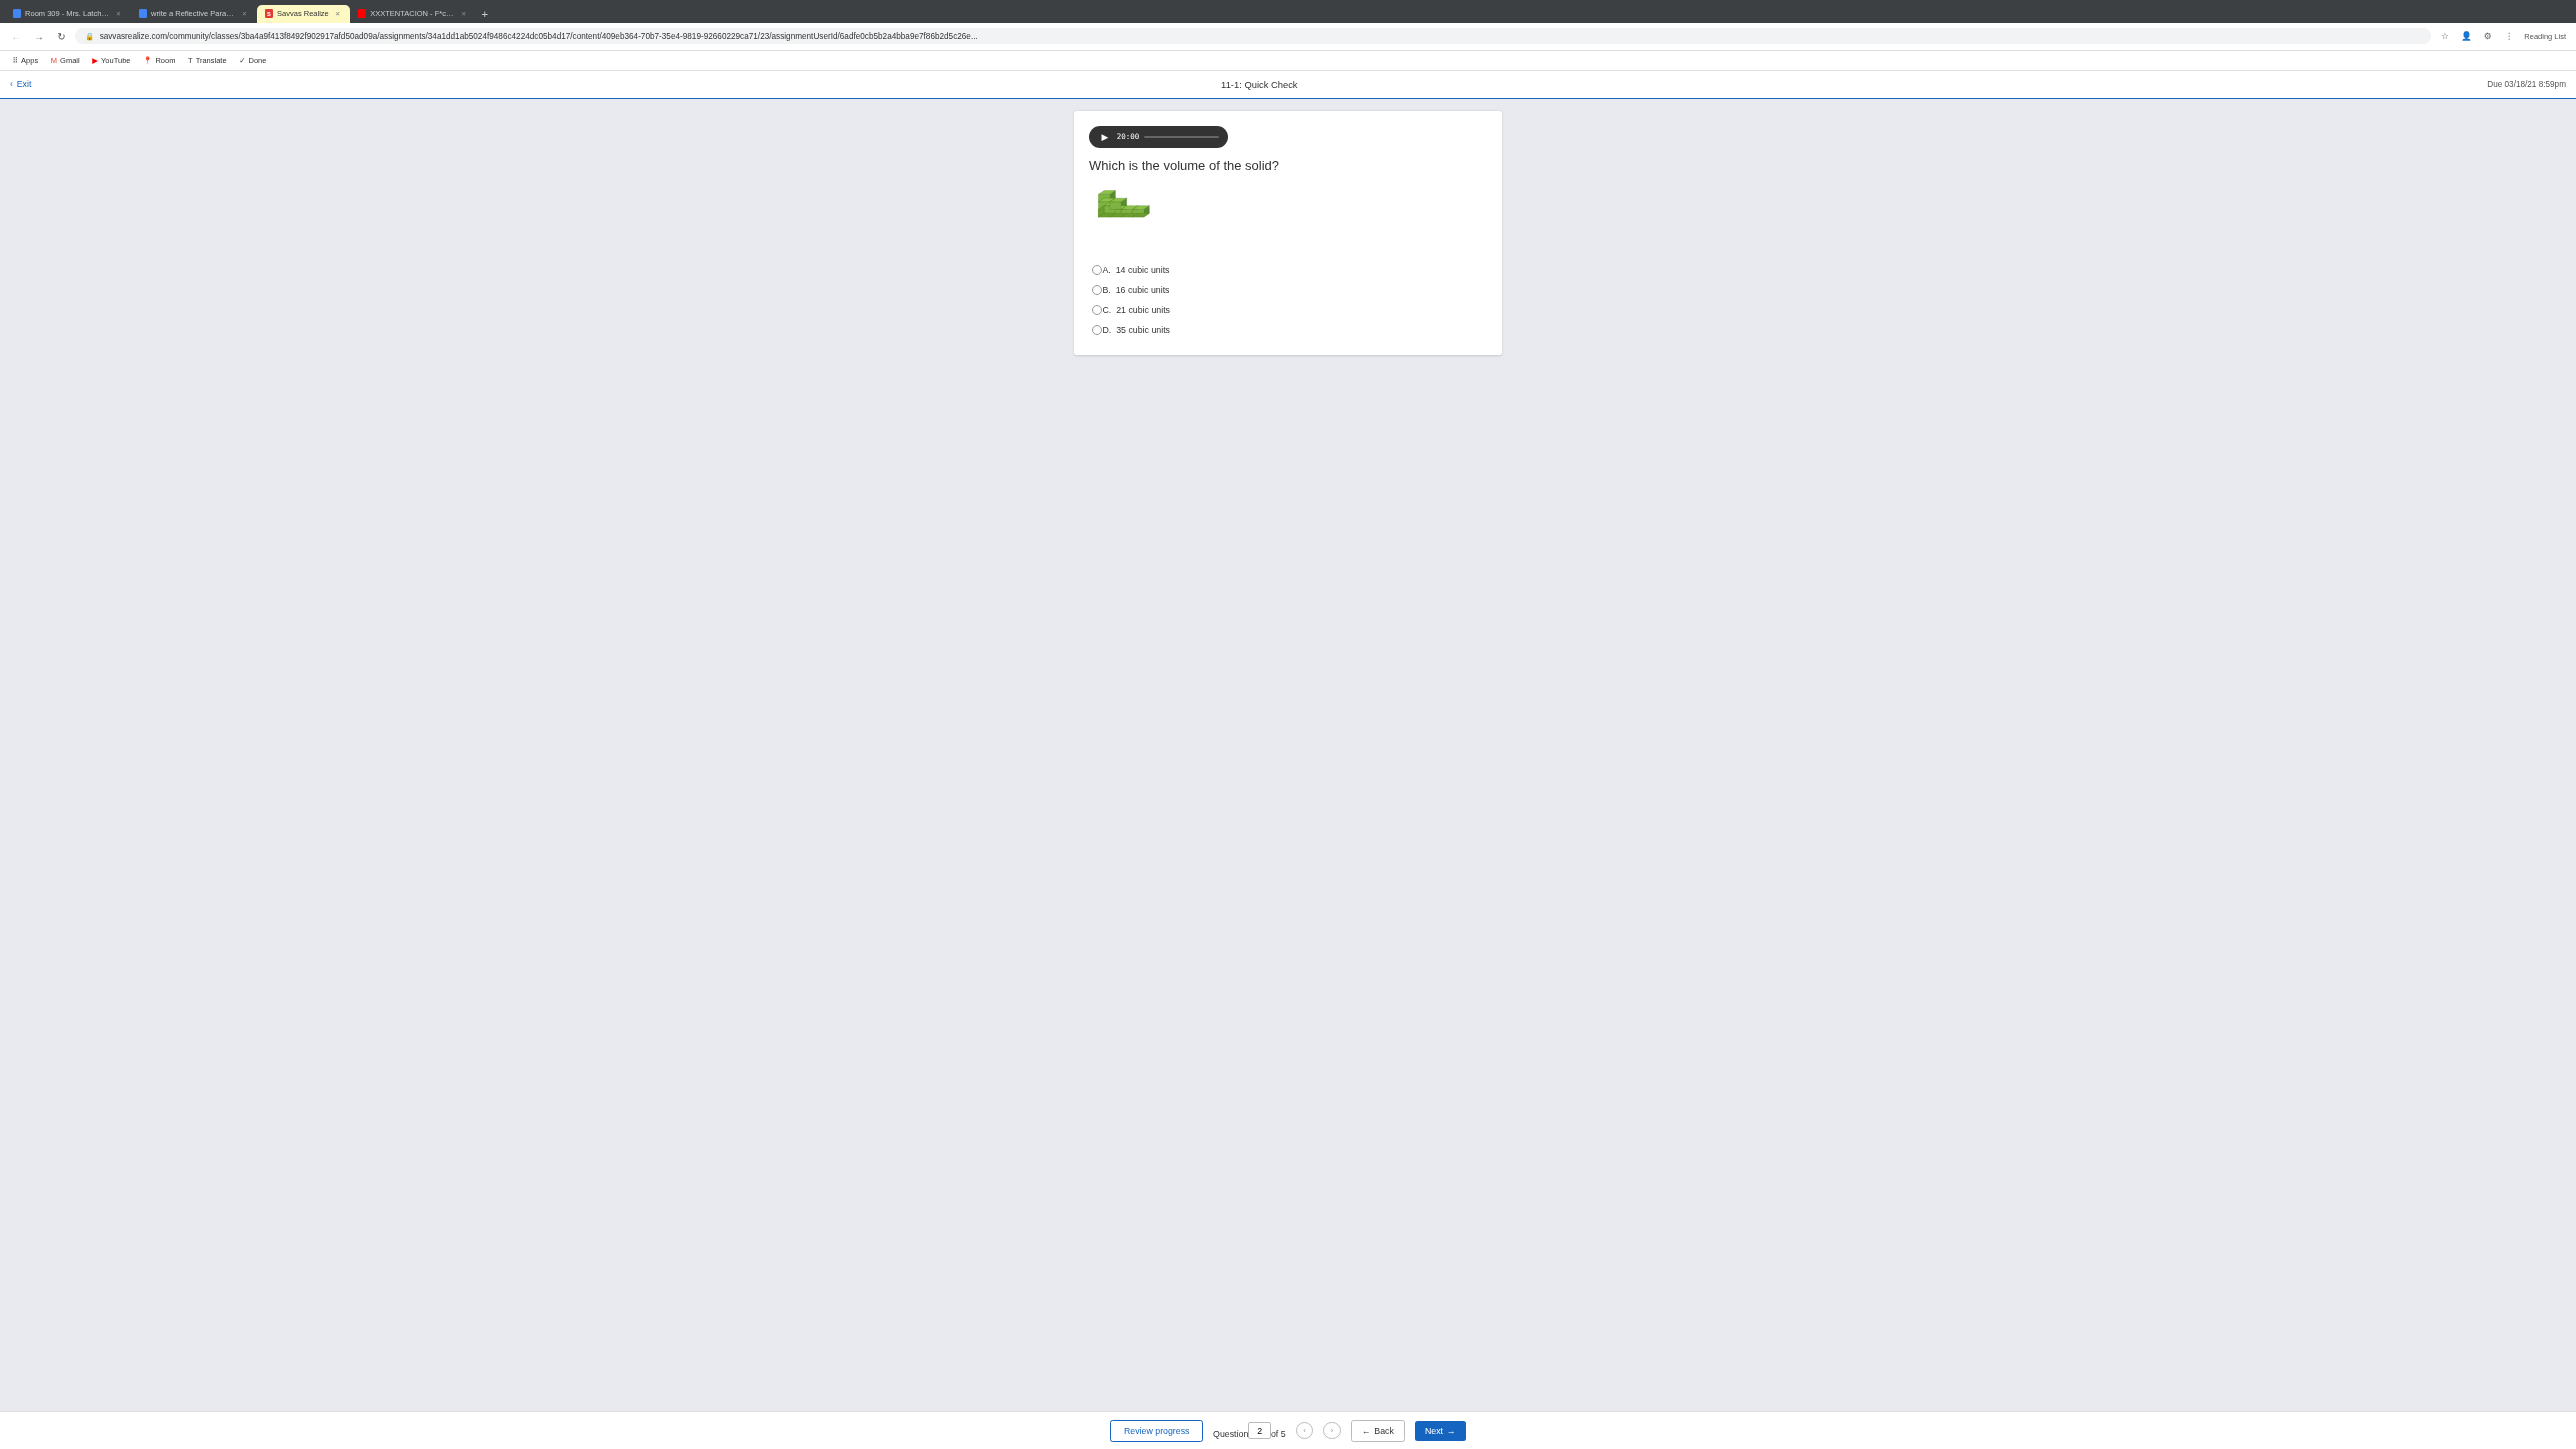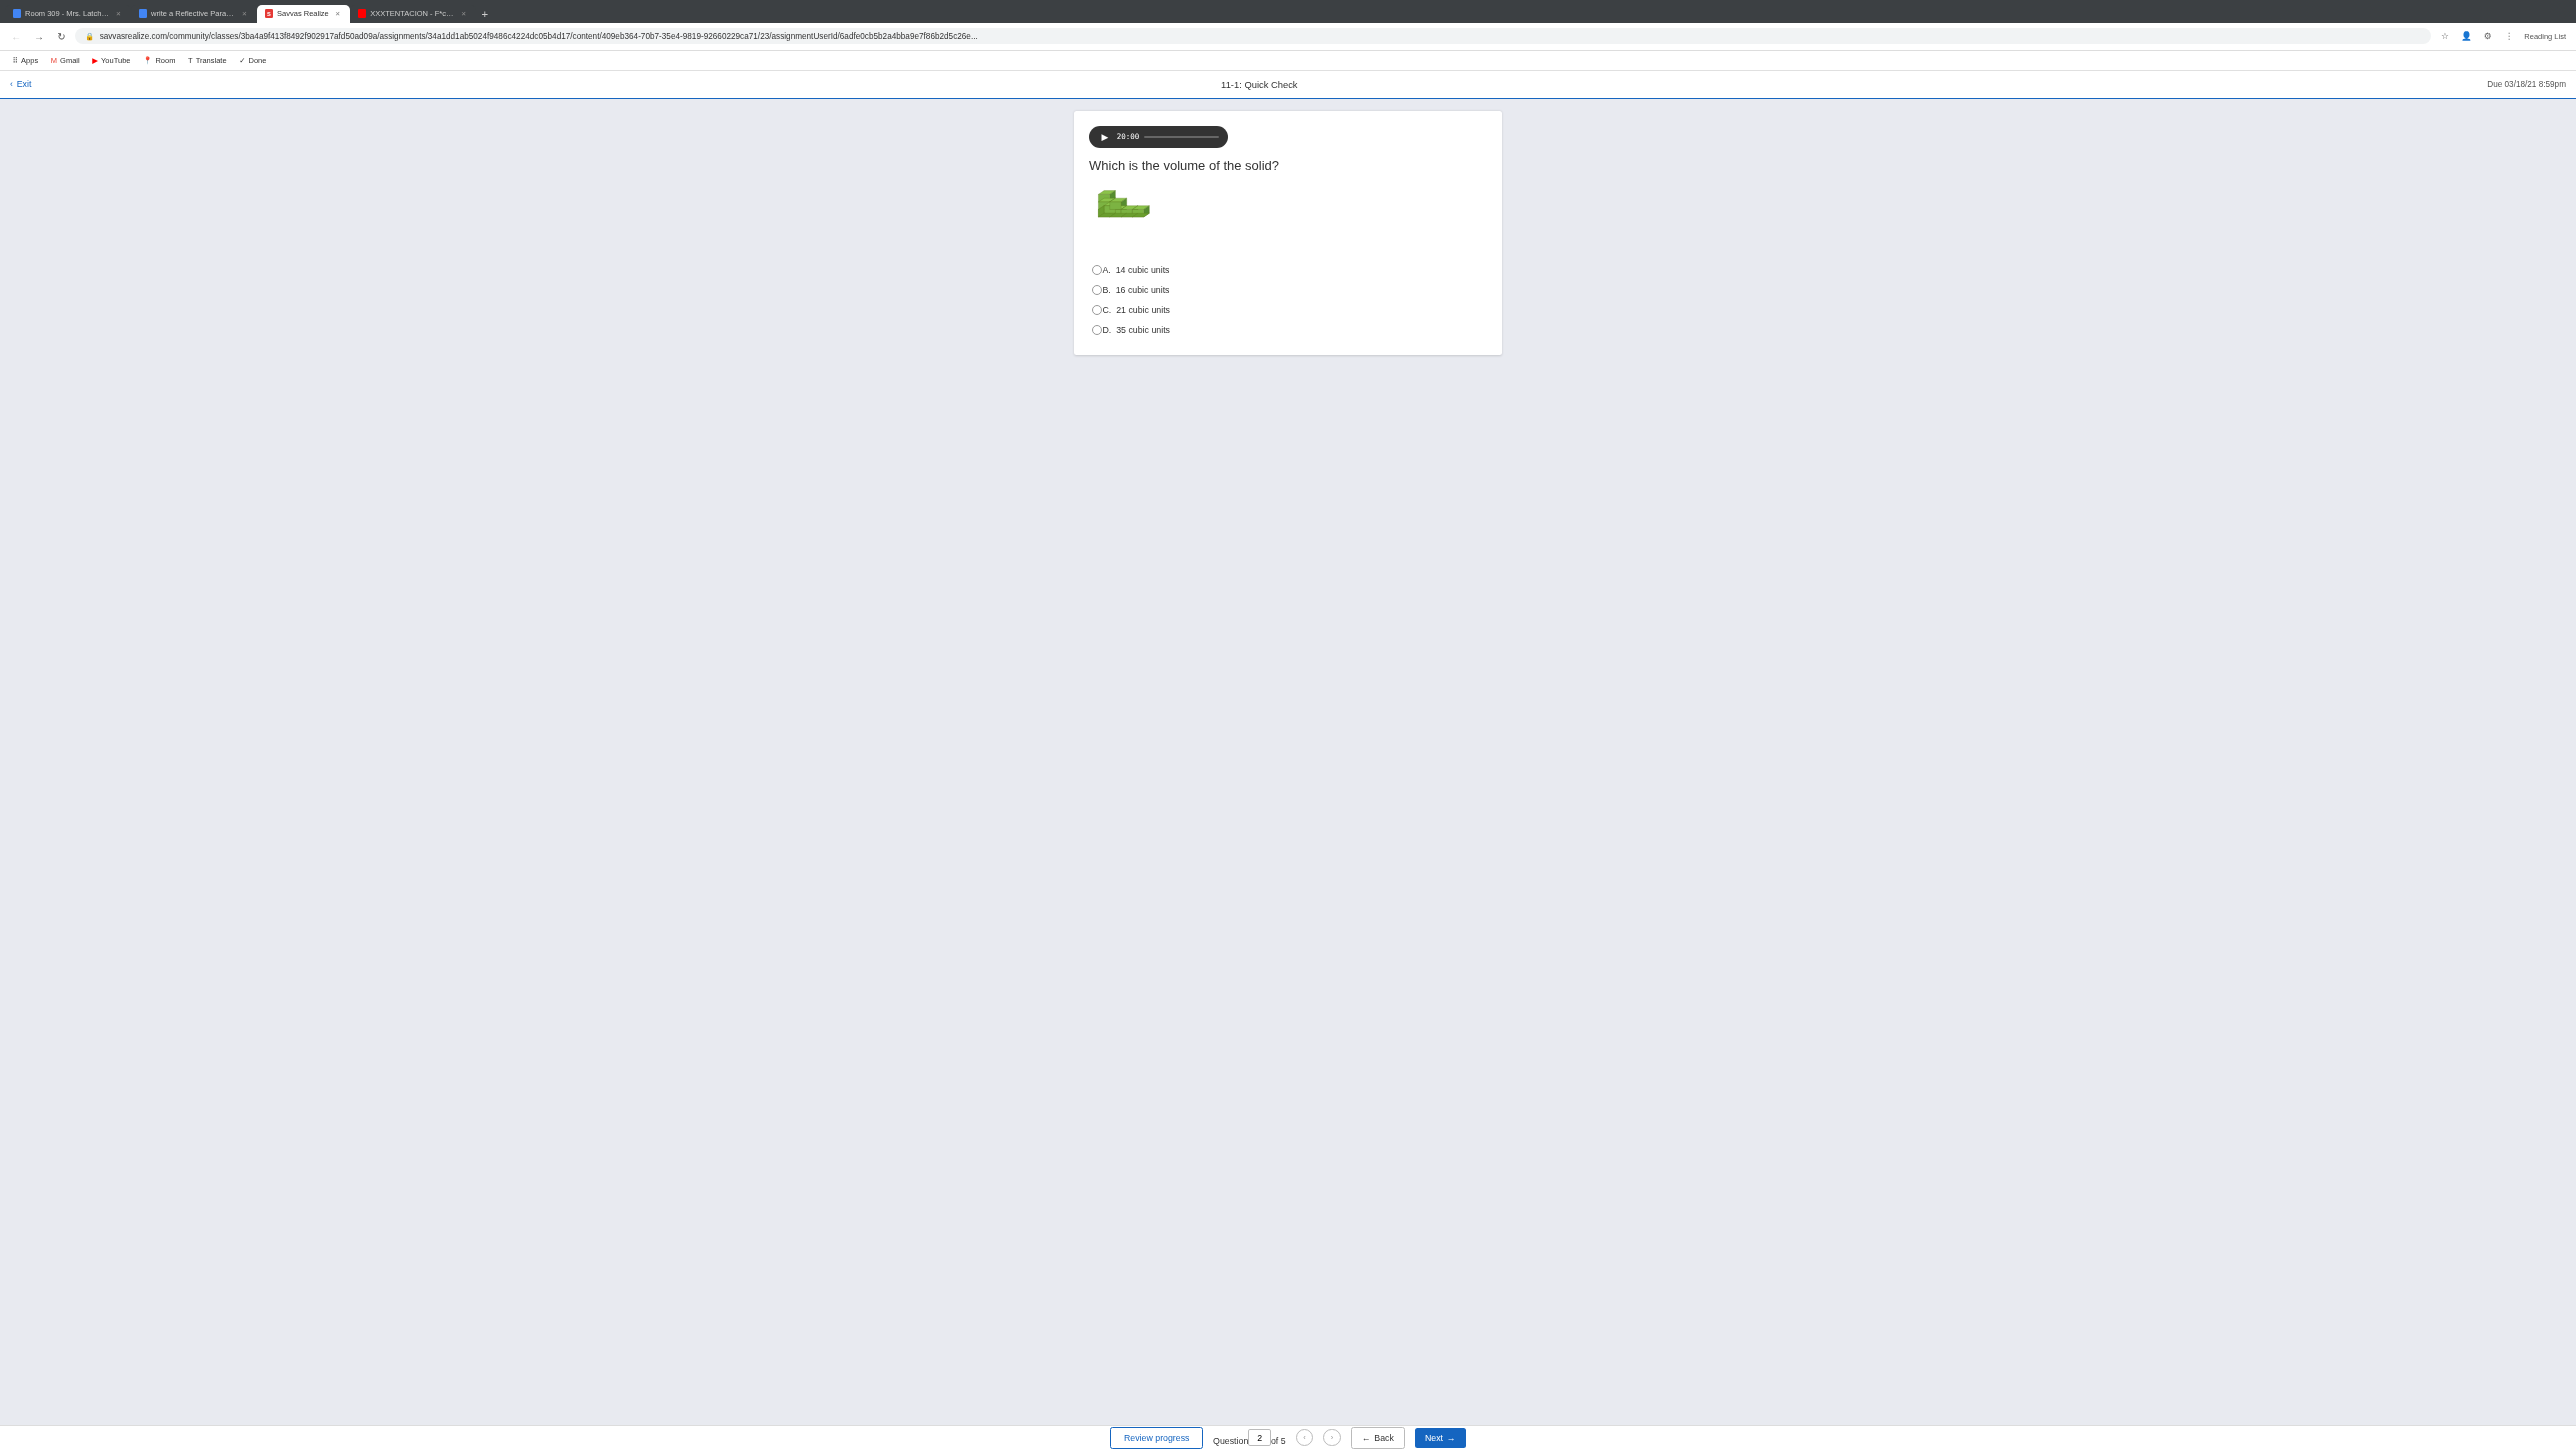--- a/index.html
+++ b/index.html
@@ -2,21 +2,21 @@
 <html style="font-size:10px"><head>
   <meta charset="utf-8">
   <style>
     * { margin: 0; padding: 0; box-sizing: border-box; }
     body { font-family: Arial, sans-serif; background: #f1f3f4; font-size: 8.8px; color: #333; }
 
     
     .browser-chrome { background: #3c4043; width: 100%; }
     .tab-bar { display: flex; align-items: flex-end; padding: 5px 5px 0 5px; background: #3c4043; height: 22.6px; }
     .tab { display: flex; align-items: center; padding: 0 7.5px; height: 17.6px; border-radius: 5px 5px 0 0; font-size: 7.5px; color: #ccc; max-width: 126px; cursor: pointer; background: #3c4043; }
-    .tab.active { background: #ffffff; color: #333; justify-content: center; }
+    .tab.active { background: #fef9c3; color: #333; justify-content: center; }
     .tab .tab-favicon { width: 8.8px; height: 8.8px; margin-right: 3.8px; border-radius: 1.3px; flex-shrink: 0; }
     .tab .tab-label { overflow: hidden; text-overflow: ellipsis; white-space: nowrap; flex: 1; }
     .tab .tab-close { margin-left: 3.8px; width: 10px; height: 10px; display: flex; align-items: center; justify-content: center; border-radius: 50%; font-size: 6.3px; color: #888; flex-shrink: 0; }
     .tab-new { width: 17.6px; height: 17.6px; display: flex; align-items: center; justify-content: center; color: #ccc; font-size: 11.3px; cursor: pointer; }
 
     .nav-bar { background: #fff; display: flex; align-items: center; padding: 3.8px 7.5px; border-bottom: 0.6px solid #ddd; height: 28px; gap: 5px; }
     .nav-btn { width: 17.6px; height: 17.6px; display: flex; align-items: center; justify-content: center; border-radius: 50%; cursor: pointer; color: #555; font-size: 10px; }
     .nav-btn.disabled { color: #ccc; cursor: default; }
     .address-bar { flex: 1; background: #f1f3f4; border-radius: 12.6px; padding: 3.8px 10px; font-size: 8.2px; color: #333; display: flex; align-items: center; gap: 5px; overflow: hidden; }
     .address-bar span { overflow: hidden; text-overflow: ellipsis; white-space: nowrap; }
@@ -47,21 +47,21 @@
 
     
     .block-image { margin-bottom: 12.6px; }
 
     
     .answer-option { display: flex; align-items: center; gap: 1px; padding: 5px 2.5px; cursor: pointer; }
     .radio-circle { width: 10px; height: 10px; border-radius: 50%; border: 1.3px solid #999; flex-shrink: 0; background: #fff; }
     .answer-label { font-size: 8.8px; color: #333; }
 
     
-    .bottom-bar { position: fixed; bottom: 0; left: 0; right: 0; background: #fff; border-top: 0.6px solid #ddd; display: flex; align-items: center; justify-content: center; padding: 7.5px 15px; gap: 10px; height: 24px; z-index: 100; }
+    .bottom-bar { position: fixed; bottom: 0; left: 0; right: 0; background: #fff; border-top: 0.6px solid #ddd; display: flex; align-items: center; justify-content: center; padding: 7.5px 15px; gap: 10px; height: 38px; z-index: 100; }
     .review-progress-btn { padding: 5px 12.6px; border: 0.6px solid #1565c0; background: #fff; color: #1565c0; border-radius: 2.5px; font-size: 8.8px; cursor: pointer; }
     .question-nav { display: flex; align-items: flex-end; font-size: 8.8px; color: #333; }
     .question-input { width: 22.6px; height: 17.6px; border: 0.6px solid #bbb; border-radius: 1.9px; text-align: center; font-size: 8.8px; }
     .nav-action-btn { padding: 5px 10px; border-radius: 2.5px; font-size: 8.8px; cursor: pointer; display: flex; align-items: center; gap: 3.8px; }
     .back-btn { background: #fff; border: 0.6px solid #bbb; color: #333; }
     .next-btn { background: #1565c0; border: none; color: #fff; text-align: right; }
     .nav-arrow-circle { width: 17.6px; height: 17.6px; border-radius: 50%; border: 0.6px solid #bbb; display: flex; align-items: center; justify-content: center; color: #999; font-size: 7.5px; }
 
     
     .fav-room { background: #4285f4; }

